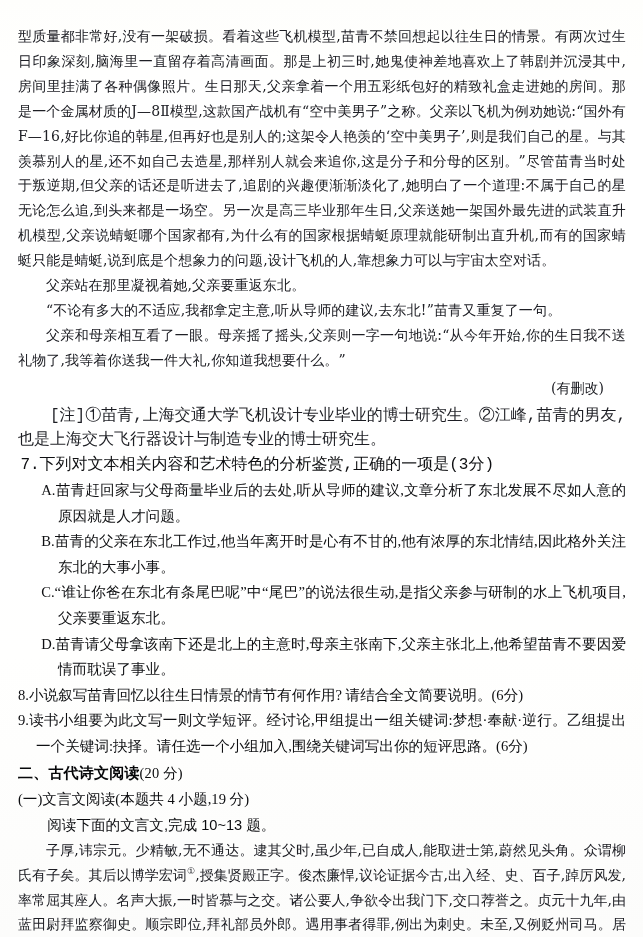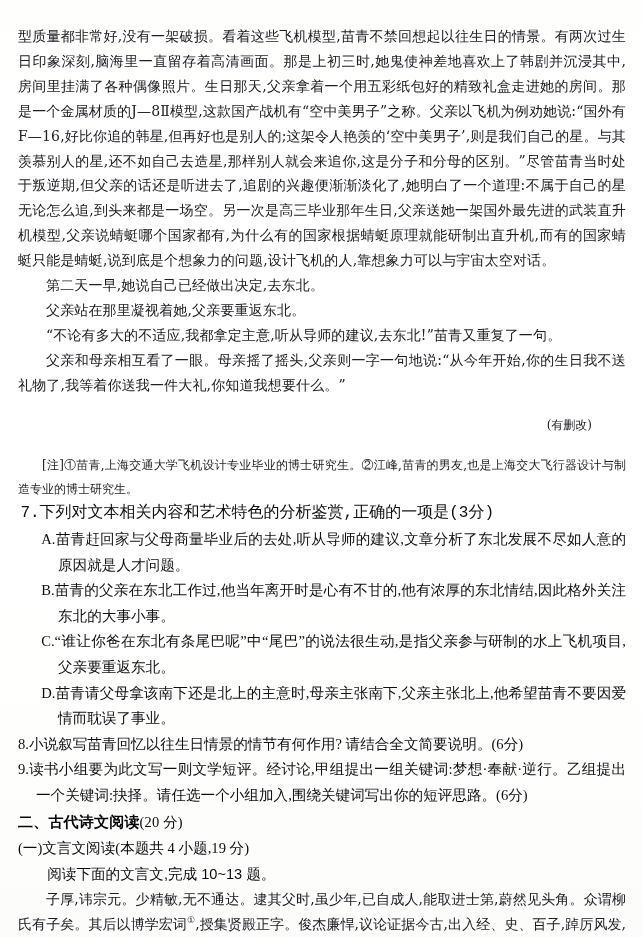--- a/index.html
+++ b/index.html
@@ -46,33 +46,34 @@
   .narrative {
     font-family: "DejaVu Serif", "Liberation Serif", serif;
     font-size: 14.0px;
     line-height: 24.9px;
     color: #202127;
   }
 
   .right {
     text-align: right;
     padding-right: 22px;
-    font-size: 12px;
+    font-size: 14px;
     line-height: 25px;
-    margin: 12px;
+    margin: 0;
   }
 
   .note {
-    font-size: 12px;
+    font-size: 16px;
     line-height: 24.4px;
     text-align: justify;
     text-justify: inter-ideograph;
     margin: 0;
     text-indent: 2em;
     color: #1f2026;
+    font-family: Liberation Mono, monospace;
   }
 
   
   .q {
     font-family: Liberation Mono, monospace;
     font-size: 16px;
     line-height: 25.6px;
     text-align: justify;
     text-justify: inter-ideograph;
     margin: 0;
@@ -151,21 +152,20 @@
 </style>
 </head>
 <body>
 
 <div id="page">
 
   <div>
 
     <p class="p narrative">型质量都非常好,没有一架破损。看着这些飞机模型,苗青不禁回想起以往生日的情景。有两次过生日印象深刻,脑海里一直留存着高清画面。那是上初三时,她鬼使神差地喜欢上了韩剧并沉浸其中,房间里挂满了各种偶像照片。生日那天,父亲拿着一个用五彩纸包好的精致礼盒走进她的房间。那是一个金属材质的J—8Ⅱ模型,这款国产战机有“空中美男子”之称。父亲以飞机为例劝她说:“国外有F—16,好比你追的韩星,但再好也是别人的;这架令人艳羡的‘空中美男子’,则是我们自己的星。与其羡慕别人的星,还不如自己去造星,那样别人就会来追你,这是分子和分母的区别。”尽管苗青当时处于叛逆期,但父亲的话还是听进去了,追剧的兴趣便渐渐淡化了,她明白了一个道理:不属于自己的星无论怎么追,到头来都是一场空。另一次是高三毕业那年生日,父亲送她一架国外最先进的武装直升机模型,父亲说蜻蜓哪个国家都有,为什么有的国家根据蜻蜓原理就能研制出直升机,而有的国家蜻蜓只能是蜻蜓,说到底是个想象力的问题,设计飞机的人,靠想象力可以与宇宙太空对话。</p>
 
-    <p class="p narrative indent">第二天一早,她说自己已经做出决定,去东北。</p>
 
     <p class="p narrative indent">父亲站在那里凝视着她,父亲要重返东北。</p>
 
     <p class="p narrative indent">“不论有多大的不适应,我都拿定主意,听从导师的建议,去东北!”苗青又重复了一句。</p>
 
     <p class="p narrative indent">父亲和母亲相互看了一眼。母亲摇了摇头,父亲则一字一句地说:“从今年开始,你的生日我不送礼物了,我等着你送我一件大礼,你知道我想要什么。”</p>
 
     <div class="gap-sm"></div>
 
     <p class="right narrative">(有删改)</p>

